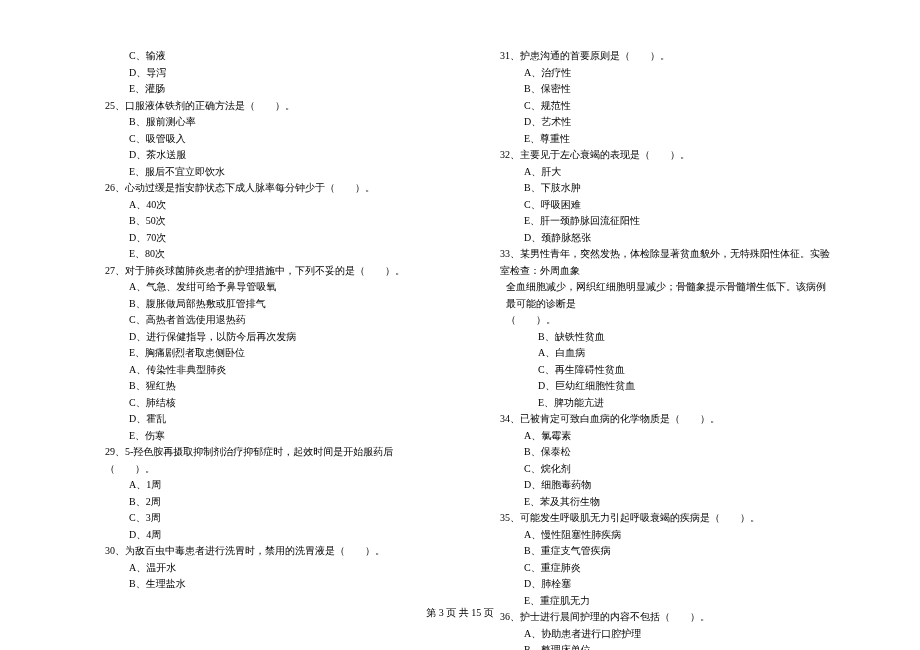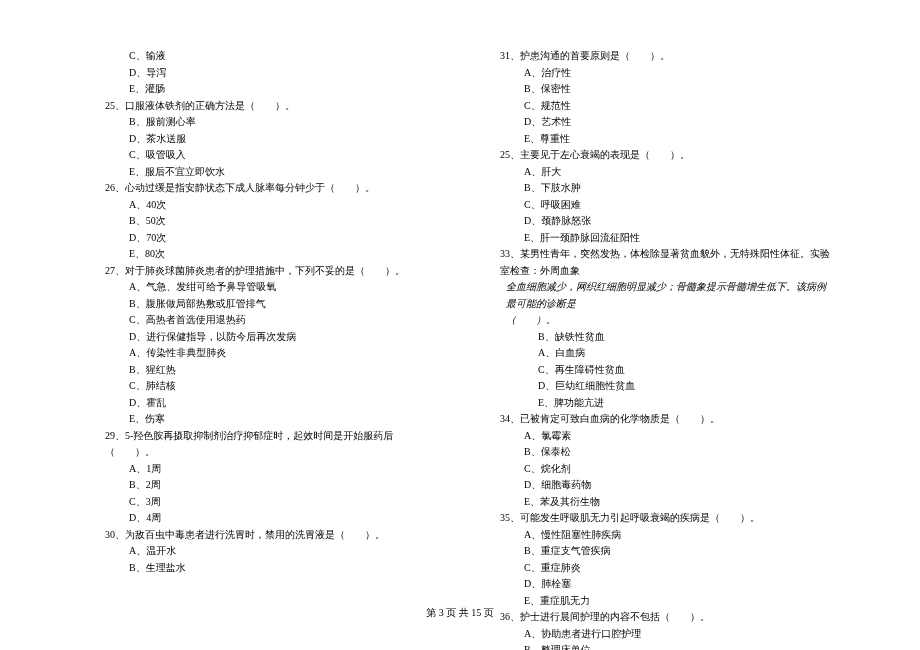--- a/index.html
+++ b/index.html
@@ -26,21 +26,20 @@
       line-height: 1.65;
     }
     .option-line {
       padding-left: 44px;
     }
     .question-line {
       padding-left: 20px;
     }
     .question-line-33-cont {
       padding-left: 26px;
-      font-style: italic;
     }
     .opt-33 {
       padding-left: 58px;
     }
     .page-footer {
       position: absolute;
       bottom: 30px;
       left: 0;
       width: 100%;
       text-align: center;
@@ -50,33 +49,34 @@
 </head>
 <body>
 
 <div class="page-wrapper">
   <div class="column" id="left-col">
       <div class="option-line">C、输液</div>
       <div class="option-line">D、导泻</div>
       <div class="option-line">E、灌肠</div>
       <div class="question-line">25、口服液体铁剂的正确方法是（　　）。</div>
       <div class="option-line">B、服前测心率</div>
+      <div class="option-line">C、吸管吸入</div>
       <div class="option-line">D、茶水送服</div>
-      <div class="option-line">C、吸管吸入</div>
       <div class="option-line">E、服后不宜立即饮水</div>
       <div class="question-line">26、心动过缓是指安静状态下成人脉率每分钟少于（　　）。</div>
       <div class="option-line">A、40次</div>
       <div class="option-line">B、50次</div>
       <div class="option-line">D、70次</div>
       <div class="option-line">E、80次</div>
       <div class="question-line">27、对于肺炎球菌肺炎患者的护理措施中，下列不妥的是（　　）。</div>
       <div class="option-line">A、气急、发绀可给予鼻导管吸氧</div>
       <div class="option-line">B、腹胀做局部热敷或肛管排气</div>
       <div class="option-line">C、高热者首选使用退热药</div>
       <div class="option-line">D、进行保健指导，以防今后再次发病</div>
+      <div class="option-line">E、胸痛剧烈者取患侧卧位</div>
       <div class="option-line">A、传染性非典型肺炎</div>
       <div class="option-line">B、猩红热</div>
       <div class="option-line">C、肺结核</div>
       <div class="option-line">D、霍乱</div>
       <div class="option-line">E、伤寒</div>
       <div class="question-line">29、5-羟色胺再摄取抑制剂治疗抑郁症时，起效时间是开始服药后（　　）。</div>
       <div class="option-line">A、1周</div>
       <div class="option-line">B、2周</div>
       <div class="option-line">C、3周</div>
       <div class="option-line">D、4周</div>
@@ -84,26 +84,26 @@
       <div class="option-line">A、温开水</div>
       <div class="option-line">B、生理盐水</div>
     </div>
   <div class="column" id="right-col">
       <div class="question-line">31、护患沟通的首要原则是（　　）。</div>
       <div class="option-line">A、治疗性</div>
       <div class="option-line">B、保密性</div>
       <div class="option-line">C、规范性</div>
       <div class="option-line">D、艺术性</div>
       <div class="option-line">E、尊重性</div>
-      <div class="question-line">25、主要见于左心衰竭的表现是（　　）。</div>
+      <div class="question-line">32、主要见于左心衰竭的表现是（　　）。</div>
       <div class="option-line">A、肝大</div>
       <div class="option-line">B、下肢水肿</div>
       <div class="option-line">C、呼吸困难</div>
+      <div class="option-line">E、肝一颈静脉回流征阳性</div>
       <div class="option-line">D、颈静脉怒张</div>
-      <div class="option-line">E、肝一颈静脉回流征阳性</div>
       <div class="question-line">33、某男性青年，突然发热，体检除显著贫血貌外，无特殊阳性体征。实验室检查：外周血象</div>
       <div class="question-line-33-cont">全血细胞减少，网织红细胞明显减少；骨髓象提示骨髓增生低下。该病例最可能的诊断是</div>
       <div class="question-line-33-cont">（　　）。</div>
       <div class="opt-33">B、缺铁性贫血</div>
       <div class="opt-33">A、白血病</div>
       <div class="opt-33">C、再生障碍性贫血</div>
       <div class="opt-33">D、巨幼红细胞性贫血</div>
       <div class="opt-33">E、脾功能亢进</div>
       <div class="question-line">34、已被肯定可致白血病的化学物质是（　　）。</div>
       <div class="option-line">A、氯霉素</div>

